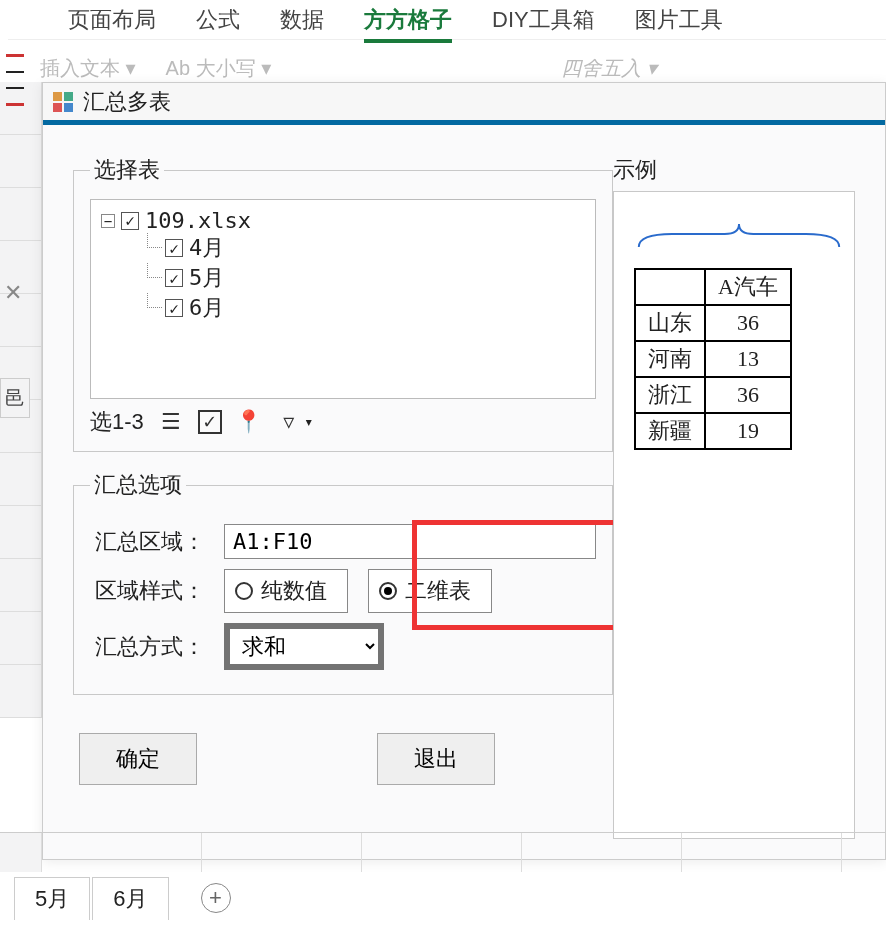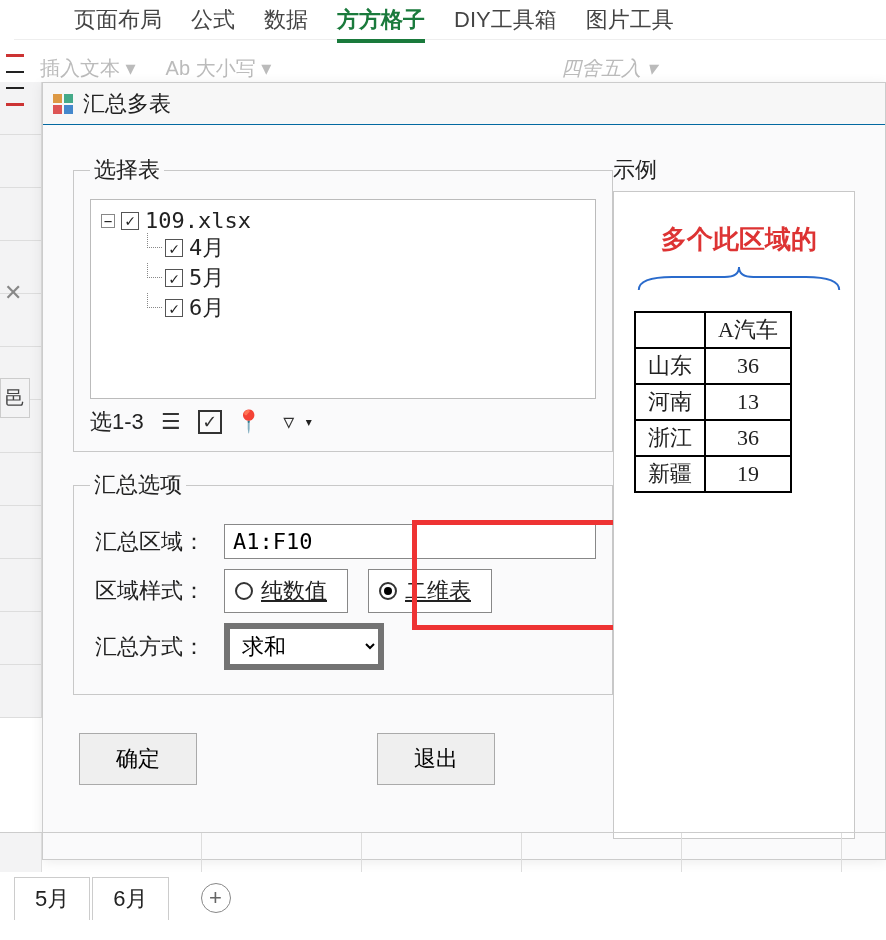--- a/index.html
+++ b/index.html
@@ -9,24 +9,24 @@
     background: #fff;
     width: 886px;
     height: 940px;
     overflow: hidden;
     position: relative;
     color: #222;
   }
   
   .ribbon {
     position: absolute;
-    top: 0; left: 14px; right: 0;
+    top: 0; left: 8px; right: 0;
     height: 40px;
     display: flex;
-    gap: 29px;
+    gap: 40px;
     padding-left: 60px;
     align-items: center;
     font-size: 22px;
     color: #444;
     border-bottom: 1px solid #eee;
   }
   .ribbon .tab { cursor: pointer; }
   .ribbon .tab.active { color: #1a7a3c; font-weight: bold; position: relative; }
   .ribbon .tab.active::after {
     content: "";
@@ -72,21 +72,21 @@
     box-shadow: 0 2px 12px rgba(0,0,0,0.08);
   }
   .dialog-title {
     height: 42px;
     display: flex;
     align-items: center;
     padding: 0 10px;
     gap: 10px;
     font-size: 22px;
     background: #f7f7f7;
-    border-bottom: 1px solid #0369a1;
+    border-bottom: 5px solid #0369a1;
   }
   .dialog-icon {
     width: 20px; height: 20px;
     display: grid;
     grid-template-columns: 1fr 1fr;
     grid-template-rows: 1fr 1fr;
     gap: 2px;
   }
   .dialog-icon div:nth-child(1){ background: #d94; }
   .dialog-icon div:nth-child(2){ background: #4a8; }
@@ -178,21 +178,20 @@
     font-family: Consolas, monospace;
     font-size: 22px;
     padding: 4px 8px;
     border: 1px solid #888;
     background: #fff;
   }
   .radio-group {
     display: flex;
     gap: 20px;
     flex: 1;
-    text-decoration: underline;
   }
   .radio-box {
     border: 1px solid #888;
     padding: 6px 20px 6px 10px;
     display: flex;
     align-items: center;
     gap: 8px;
     font-size: 22px;
     background: #fff;
   }
@@ -469,21 +468,20 @@
 
       <div class="dialog-buttons">
         <button class="btn">确定</button>
         <button class="btn">退出</button>
       </div>
     </div>
 
     <div class="col-right">
       <div class="group-label">示例</div>
       <div class="example-panel">
-        <div class="example-title">多个此区域的</div>
         <div class="brace">
           <svg viewBox="0 0 220 30" preserveAspectRatio="none">
             <path d="M5 25 Q5 12 40 12 L95 12 Q110 12 110 2 Q110 12 125 12 L180 12 Q215 12 215 25" fill="none" stroke="#2a6bcc" stroke-width="2"></path>
           </svg>
         </div>
         <table class="example">
           <tbody>
               <tr>
             <th></th>
             <th>A汽车</th>

